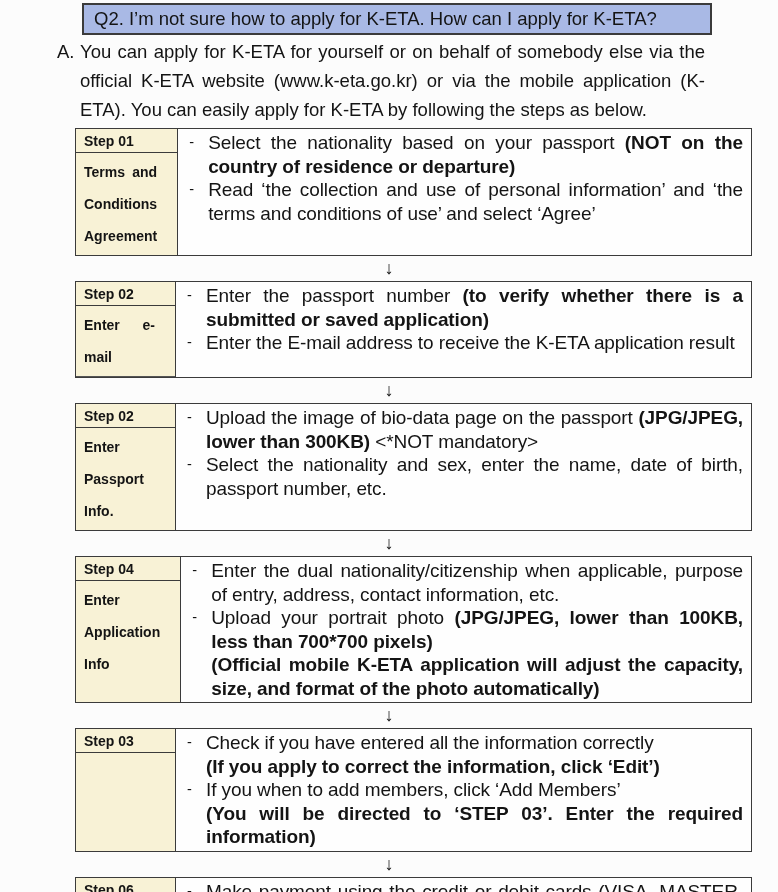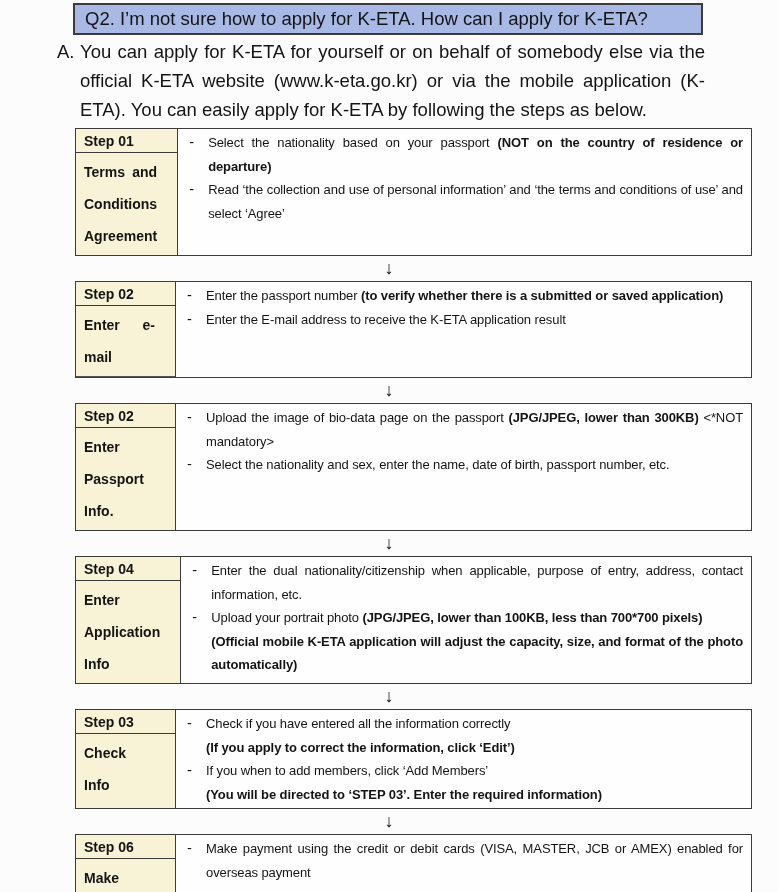--- a/index.html
+++ b/index.html
@@ -17,21 +17,21 @@
   .page{
     position:relative;
     width:778px;
     height:892px;
     overflow:hidden;
     background:#fcfcfc;
   }
   
   .question-box{
     position:absolute;
-    left:73px; top:3px;
+    left:82px; top:3px;
     width:630px;
     border:2px solid var(--border);
     background:var(--q-bg);
     padding:3px 8px 4px 10px;
     font-size:18.5px;
     line-height:21px;
     white-space:nowrap;
     overflow:hidden;
   }
   
@@ -86,21 +86,21 @@
     padding-left:30px;
   }
   .dash{
     position:absolute;
     left:11px; top:0;
     font-size:14.5px;
     line-height:23.5px;
   }
   .item-text{
     text-align:justify;
-    font-size:13px;
+    font-size:19px;
     line-height:23.5px;
     letter-spacing:-0.1px;
   }
   .item-text b{font-weight:bold;}
   .arrow-row{
     width:628px;
     height:25px;
     text-align:center;
     line-height:24px;
   }
@@ -189,21 +189,20 @@
           <div class="item">
             <span class="dash">-</span>
             <div class="item-text"><span>Upload your portrait photo </span><b>(JPG/JPEG, lower than 100KB, less than 700*700 pixels)</b><br><b>(Official mobile K-ETA application will adjust the capacity, size, and format of the photo automatically)</b></div>
           </div>
         </div>
       </div>
       <div class="arrow-row"><span class="arrow">↓</span></div>
       <div class="step-box">
         <div class="label-col">
           <div class="label-num">Step 03</div>
-          <div class="label-text">Check Info</div>
         </div>
         <div class="content-col">
           <div class="item">
             <span class="dash">-</span>
             <div class="item-text"><span>Check if you have entered all the information correctly</span><br><b>(If you apply to correct the information, click ‘Edit’)</b></div>
           </div>
           <div class="item">
             <span class="dash">-</span>
             <div class="item-text"><span>If you when to add members, click ‘Add Members’</span><br><b>(You will be directed to ‘STEP 03’. Enter the required information)</b></div>
           </div>

